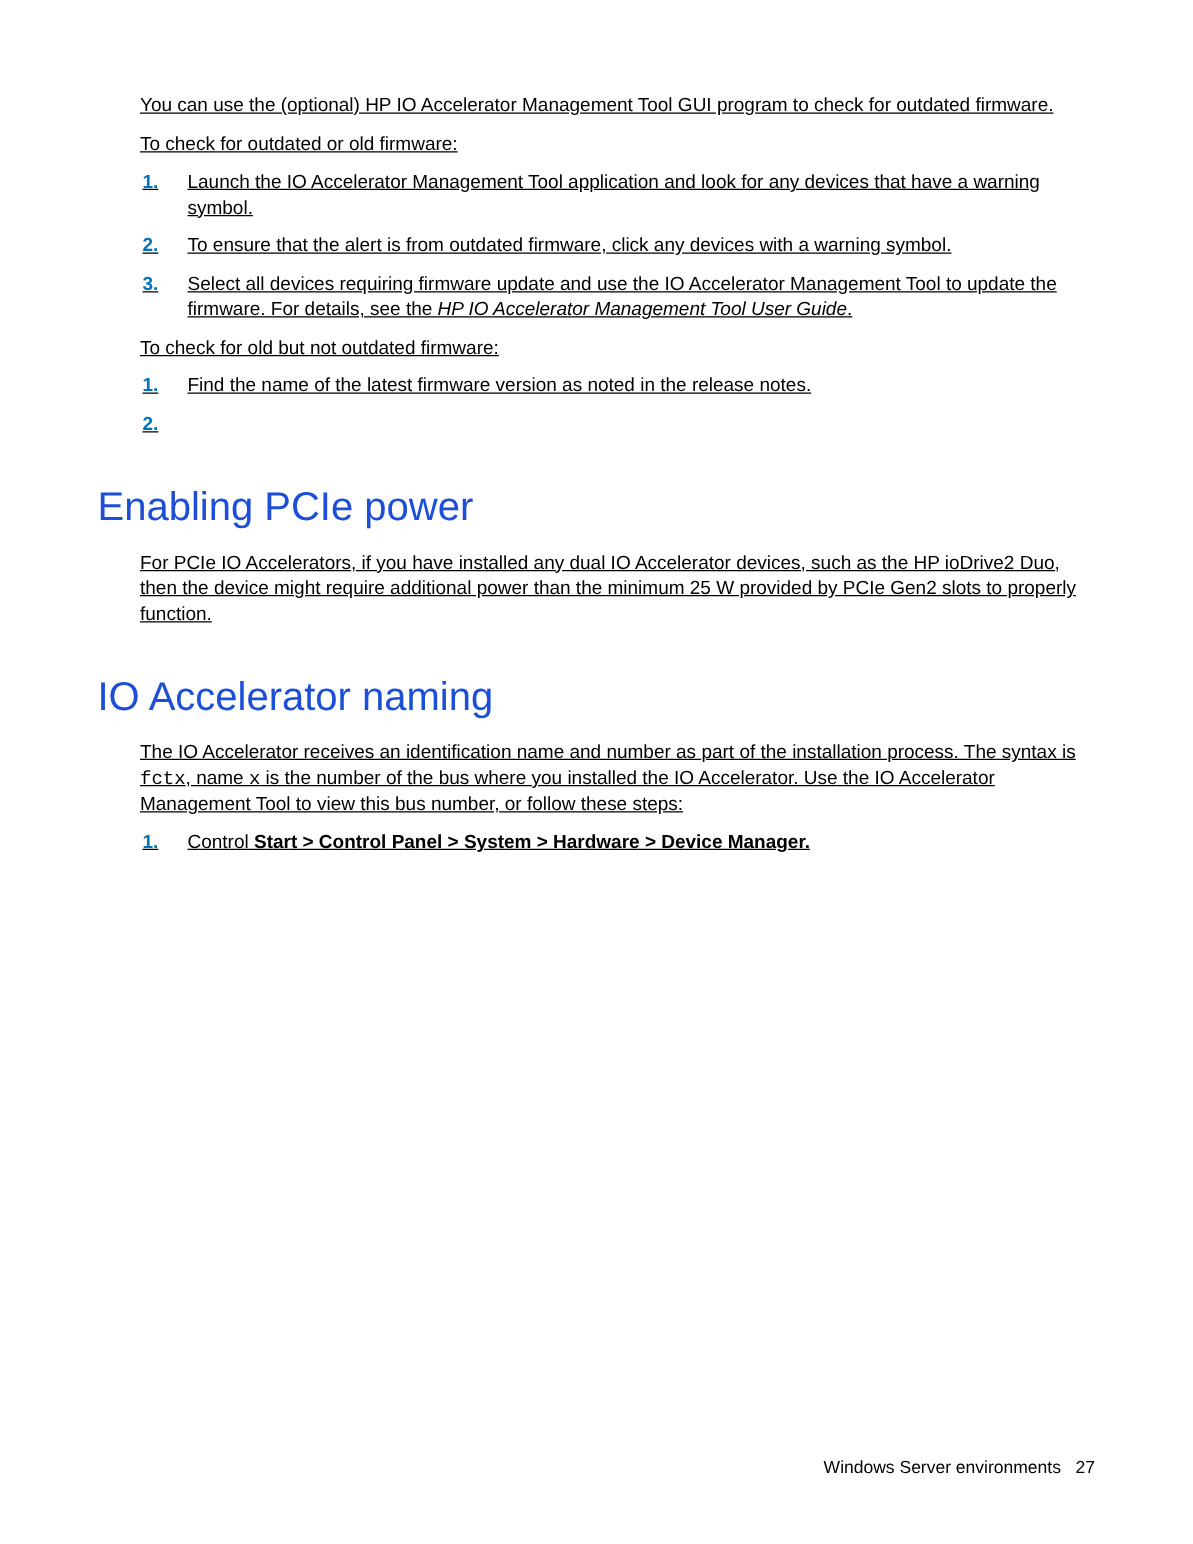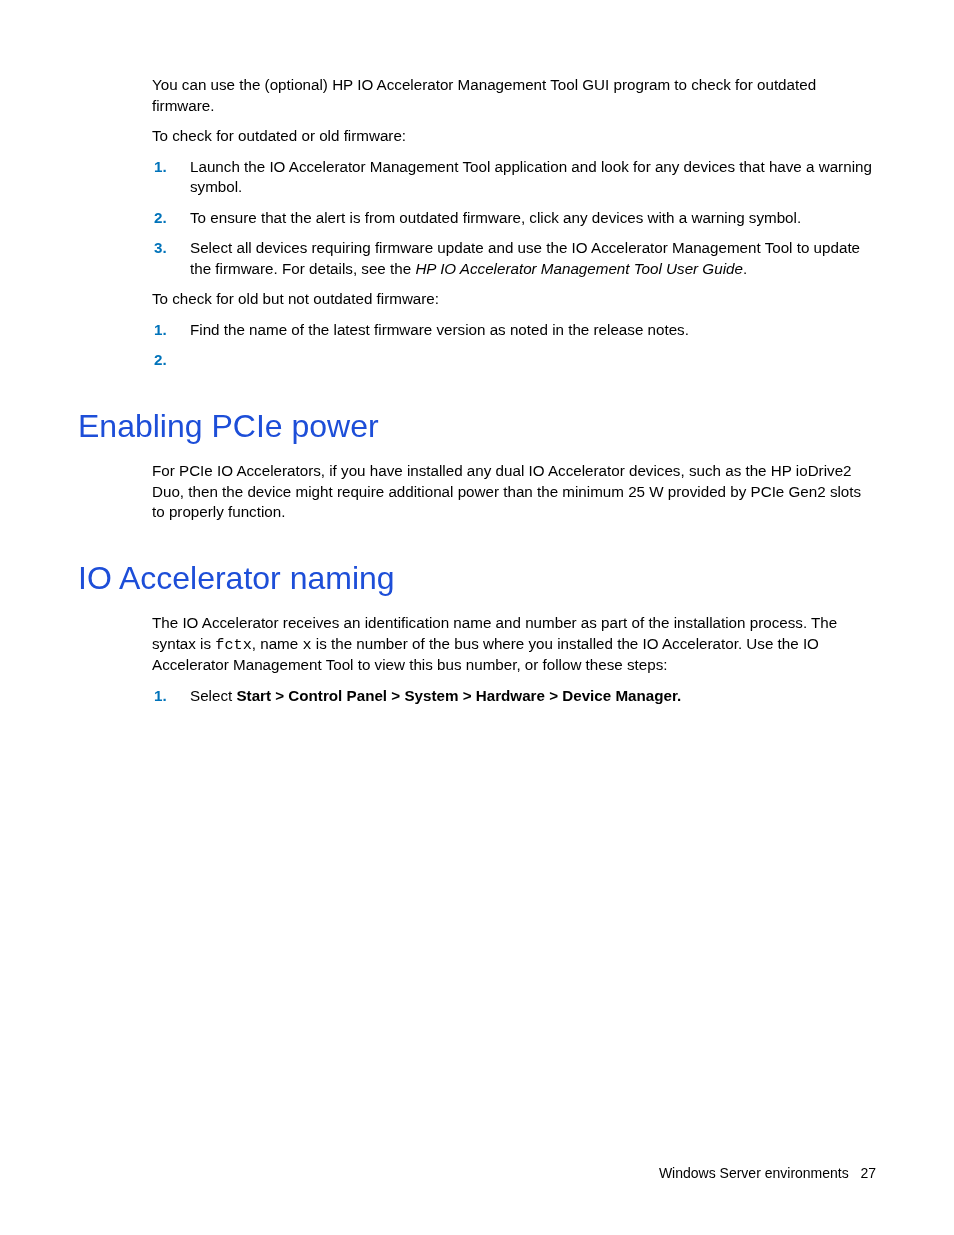--- a/index.html
+++ b/index.html
@@ -13,21 +13,22 @@
     color: #000;
     font-size: 15.2px;
     line-height: 1.35;
     position: relative;
   }
   .page {
     box-sizing: border-box;
     padding: 75px 78px 0 78px;
   }
   .indent {
-    margin-left: 74px;
+    margin-left: 34px;
+    text-decoration: underline;
   }
   p {
     margin: 0 0 10px 0;
   }
   .ol-item {
     display: flex;
     margin: 0 0 10px 0;
   }
   .ol-num {
     color: #0073ba;
@@ -105,21 +106,21 @@
 
   <h2>IO Accelerator naming</h2>
   <div class="indent">
     <p>
       <span>The IO Accelerator receives an identification name and number as part of the installation process. The syntax is </span><span class="mono">fctx</span><span>, name </span><span class="mono">x</span><span> is the number of the bus where you installed the IO Accelerator. Use the IO Accelerator Management Tool to view this bus number, or follow these steps:</span>
     </p>
 
     <div class="ol-item">
       <div class="ol-num">1.</div>
       <div class="ol-body">
-        <span>Select </span><strong>Start &gt; Control Panel &gt; System &gt; Hardware &gt; Device Manager.</strong>
+        <span>Control </span><strong>Start &gt; Control Panel &gt; System &gt; Hardware &gt; Device Manager.</strong>
       </div>
     </div>
   </div>
 
 </div>
 
 <div class="footer">
   <span>Windows Server environments</span>&nbsp;&nbsp;&nbsp;<span>27</span>
 </div>
 

